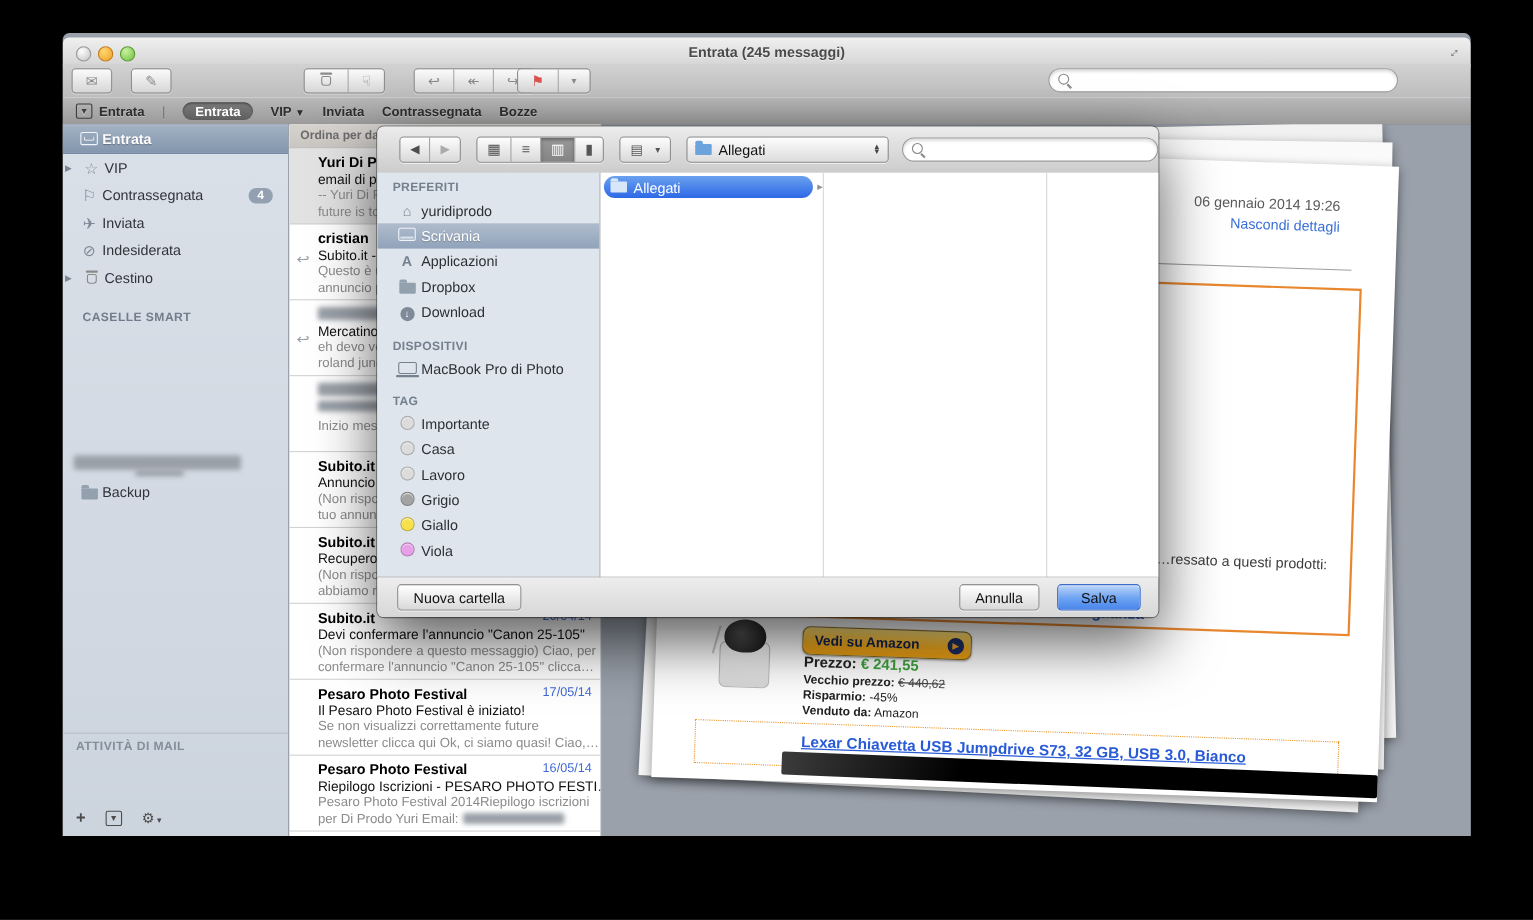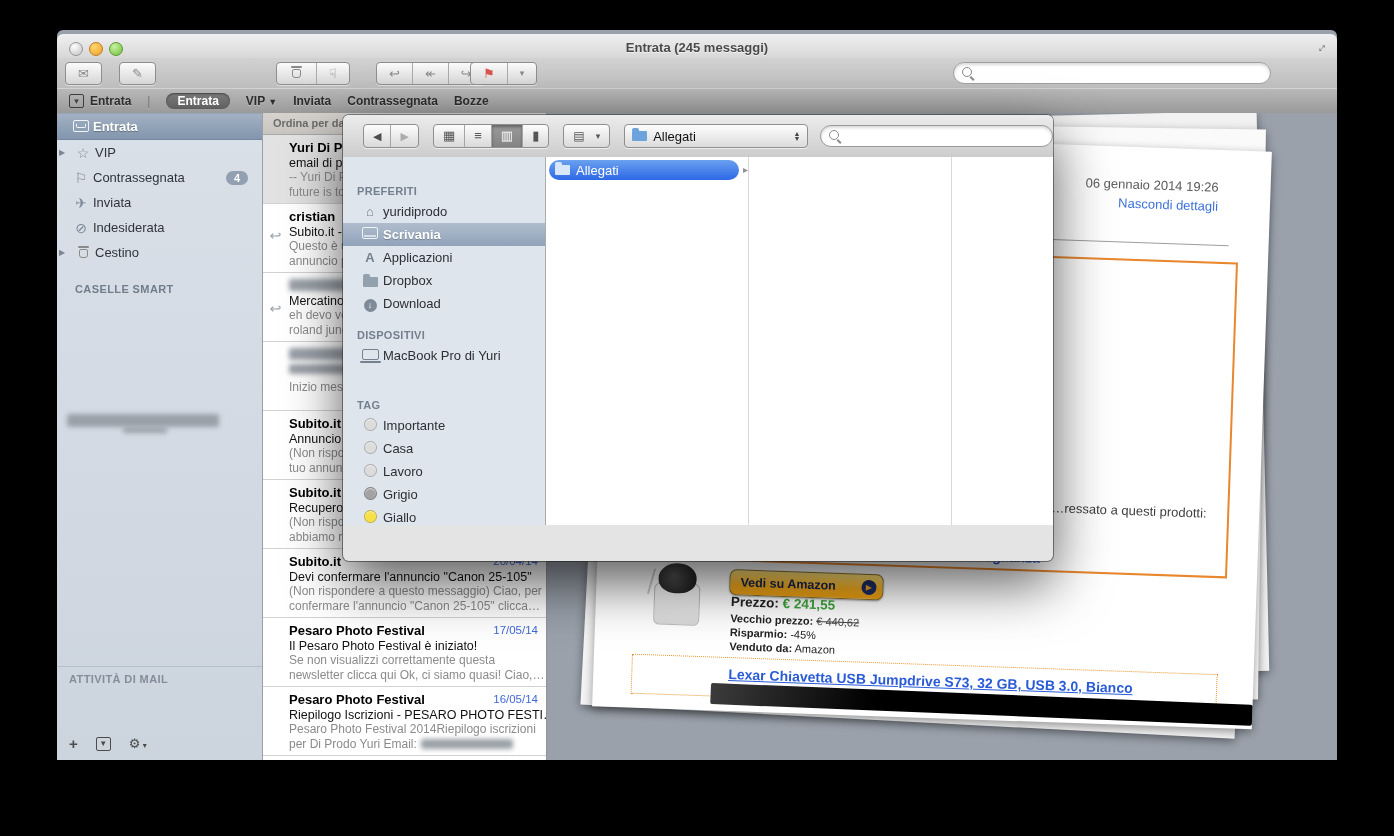--- a/index.html
+++ b/index.html
@@ -134,25 +134,25 @@
   .dseg .sg:last-child{border-right:none;}
   .dseg .sg.on{background:linear-gradient(#9a9a9a,#848484);color:#fff;box-shadow:inset 0 2px 3px rgba(0,0,0,.35);}
   .dpopup{width:188px;height:22px;border:1px solid #8f8f8f;border-radius:4px;margin-right:12px;
           background:linear-gradient(#fdfdfd,#dcdcdc);display:flex;align-items:center;font-size:13px;color:#111;
           box-shadow:0 1px 0 rgba(255,255,255,.6);}
   .dpopup .icon-folder{margin:0 6px 0 7px;}
   .updown{margin-left:auto;margin-right:6px;display:flex;flex-direction:column;line-height:5px;font-size:7px;color:#444;}
   .dsearch{width:240px;height:20px;border-radius:11px;background:#fff;border:1px solid #999;
            box-shadow:inset 0 2px 3px rgba(0,0,0,.15);position:relative;}
   .dbody{position:absolute;top:42px;bottom:36px;left:0;right:0;display:flex;}
-  .dside{width:202px;flex:none;background:#dfe5ec;border-right:1px solid #ababab;overflow:hidden;padding-top:20px;}
+  .dside{width:202px;flex:none;background:#dfe5ec;border-right:1px solid #ababab;overflow:hidden;padding-top:0;}
   .dhead{font-size:11px;font-weight:bold;color:#75808f;letter-spacing:.3px;padding:8px 0 3px 14px;}
   .drow{height:23px;display:flex;align-items:center;padding-left:14px;font-size:13px;color:#2c2f35;}
   .drow .dico{width:26px;flex:none;text-align:center;color:#75818f;font-size:13px;}
-  .drow.selected{background:linear-gradient(#b0bccd,#90a3ba);color:#fff;font-weight:bold;
+  .drow.selected{background:linear-gradient(#b0bccd,#90a3ba);color:#fff;font-weight:normal;
                  text-shadow:0 1px 1px rgba(0,0,0,.25);}
   .tagdot{width:11px;height:11px;border-radius:50%;display:inline-block;border:1px solid rgba(0,0,0,.22);
           box-shadow:inset 0 1px 1px rgba(255,255,255,.6);}
   .icon-desktop{display:inline-block;width:14px;height:10px;border:1.5px solid currentColor;border-radius:2px;position:relative;}
   .icon-desktop::after{content:"";position:absolute;left:1px;right:1px;bottom:1px;height:2px;background:currentColor;opacity:.7;}
   .icon-dl{display:inline-block;width:13px;height:13px;border-radius:50%;background:#7f8a98;color:#fff;
            font-size:9px;line-height:13px;text-align:center;font-weight:bold;}
   .icon-laptop{display:inline-block;width:15px;height:9px;border:1.5px solid currentColor;border-radius:2px;position:relative;}
   .icon-laptop::after{content:"";position:absolute;left:-3px;right:-3px;bottom:-4px;height:2px;background:currentColor;border-radius:1px;}
   .dcols{flex:1;background:#fff;position:relative;overflow:hidden;}
@@ -247,20 +247,24 @@
         <span>Indesiderata</span>
       </div>
       <div class="srow">
         <span class="disc">▶</span>
         <span class="sic"><span class="icon-trash"></span></span>
         <span>Cestino</span>
       </div>
       <div class="shead" style="margin-top:8px;padding-left:18px;">CASELLE SMART</div>
       <div class="blur" style="position:absolute;left:10px;top:301px;width:152px;height:13px;"></div>
       <div class="blur" style="position:absolute;left:66px;top:314px;width:44px;height:6px;"></div>
+      <div class="srow" style="position:absolute;top:322px;left:0;right:0;">
+        <span class="sic"><span class="icon-folder"></span></span>
+        <span>Backup</span>
+      </div>
       <div class="activity-sep"></div>
       <div class="activity">ATTIVITÀ DI MAIL</div>
       <div class="sbottom">
         <span style="font-size:15px;font-weight:bold;">+</span>
         <span class="boxarrow" style="border-color:#4c4c4c;color:#4c4c4c;margin:0;">▼</span>
         <span><span>⚙</span><span style="font-size:8px;"> ▾</span></span>
       </div>
     </div>
 
     <div class="mlist">
@@ -314,21 +318,21 @@
         <div class="msender">Subito.it</div>
         <div class="msubj">Devi confermare l'annuncio "Canon 25-105"</div>
         <div class="mprev">(Non rispondere a questo messaggio) Ciao, per</div>
         <div class="mprev">confermare l'annuncio "Canon 25-105" clicca…</div>
       </div>
 
       <div class="mrow">
         <span class="mdate">17/05/14</span>
         <div class="msender">Pesaro Photo Festival</div>
         <div class="msubj">Il Pesaro Photo Festival è iniziato!</div>
-        <div class="mprev">Se non visualizzi correttamente questa</div>
+        <div class="mprev">Se non visualizzi correttamente future</div>
         <div class="mprev">newsletter clicca qui Ok, ci siamo quasi! Ciao,…</div>
       </div>
 
       <div class="mrow">
         <span class="mdate">16/05/14</span>
         <div class="msender">Pesaro Photo Festival</div>
         <div class="msubj">Riepilogo Iscrizioni - PESARO PHOTO FESTI…</div>
         <div class="mprev">Pesaro Photo Festival 2014Riepilogo iscrizioni</div>
         <div class="mprev"><span>per Di Prodo Yuri Email:</span><span class="blur" style="display:inline-block;width:92px;height:10px;vertical-align:middle;margin-left:4px;"></span></div>
       </div>
@@ -422,23 +426,23 @@
         <span class="dico"><span class="icon-folder"></span></span>
         <span>Dropbox</span>
       </div>
       <div class="drow">
         <span class="dico"><span class="icon-dl">↓</span></span>
         <span>Download</span>
       </div>
       <div class="dhead" style="margin-top:6px;">DISPOSITIVI</div>
       <div class="drow">
         <span class="dico"><span class="icon-laptop"></span></span>
-        <span>MacBook Pro di Yuri</span>
-      </div>
-      <div class="dhead" style="margin-top:24px;">TAG</div>
+        <span>MacBook Pro di Photo</span>
+      </div>
+      <div class="dhead" style="margin-top:4px;">TAG</div>
       <div class="drow">
         <span class="dico"><span class="tagdot" style="background:#dcdcdc;"></span></span>
         <span>Importante</span>
       </div>
       <div class="drow">
         <span class="dico"><span class="tagdot" style="background:#dcdcdc;"></span></span>
         <span>Casa</span>
       </div>
       <div class="drow">
         <span class="dico"><span class="tagdot" style="background:#dcdcdc;"></span></span>
@@ -462,13 +466,18 @@
       <div class="coldiv" style="left:202px;"></div>
       <div class="coldiv" style="left:405px;"></div>
       <div class="selpill">
         <span class="icon-folder" style="background:#d8e7f8;"></span>
         <span>Allegati</span>
       </div>
       <span class="colarrow">▸</span>
     </div>
   </div>
 
+  <div class="dbottom">
+    <div class="dbtn" style="left:18px;">Nuova cartella</div>
+    <div class="dbtn" style="right:108px;">Annulla</div>
+    <div class="dbtn primary" style="right:16px;width:46px;justify-content:center;">Salva</div>
+  </div>
 </div>
 
 </body></html>

